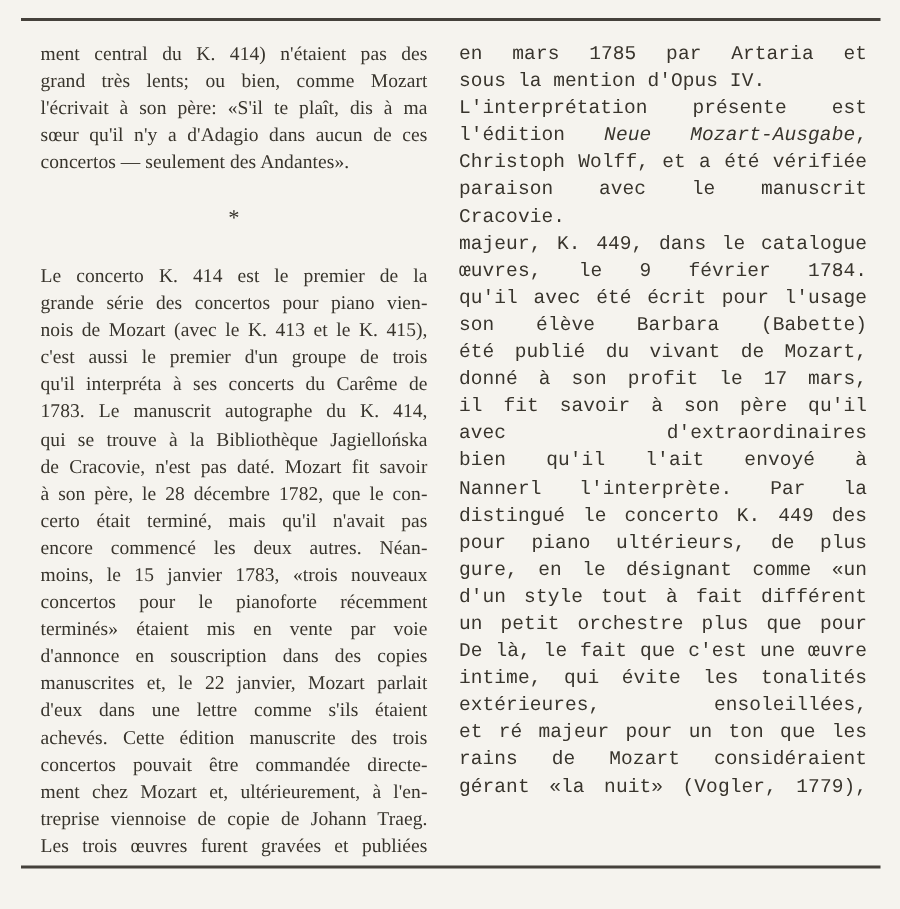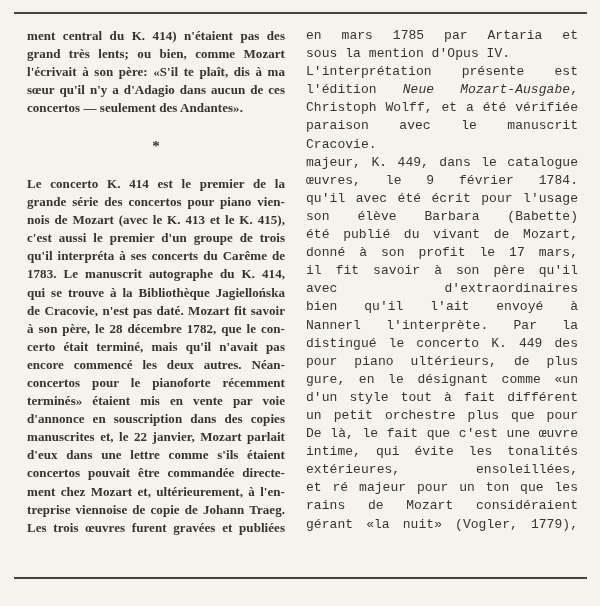--- a/index.html
+++ b/index.html
@@ -34,21 +34,21 @@
     position:absolute;
     left:27px;top:27px;
     width:551px;
     display:flex;
     gap:21px;
   }
   .column{
     font-size:13px;
     letter-spacing:0.05px;
   }
-  .column-left{width:258px;font-weight:bold;}
+  .column-left{width:258px;}
   .column-right{width:272px;font-family:Liberation Mono, monospace;}
   .paragraph{margin:0;}
   .line{
     height:18.1px;
     line-height:18.1px;
     text-align:justify;
     text-align-last:justify;
     overflow:hidden;
   }
   .line.last{
@@ -86,25 +86,27 @@
           <div class="line">grande série des concertos pour piano vien-</div>
           <div class="line">nois de Mozart (avec le K. 413 et le K. 415),</div>
           <div class="line">c'est aussi le premier d'un groupe de trois</div>
           <div class="line">qu'il interpréta à ses concerts du Carême de</div>
           <div class="line">1783. Le manuscrit autographe du K. 414,</div>
           <div class="line">qui se trouve à la Bibliothèque Jagiellońska</div>
           <div class="line">de Cracovie, n'est pas daté. Mozart fit savoir</div>
           <div class="line">à son père, le 28 décembre 1782, que le con-</div>
           <div class="line">certo était terminé, mais qu'il n'avait pas</div>
           <div class="line">encore commencé les deux autres. Néan-</div>
+          <div class="line">moins, le 15 janvier 1783, «trois nouveaux</div>
           <div class="line">concertos pour le pianoforte récemment</div>
           <div class="line">terminés» étaient mis en vente par voie</div>
           <div class="line">d'annonce en souscription dans des copies</div>
           <div class="line">manuscrites et, le 22 janvier, Mozart parlait</div>
           <div class="line">d'eux dans une lettre comme s'ils étaient</div>
+          <div class="line">achevés. Cette édition manuscrite des trois</div>
           <div class="line">concertos pouvait être commandée directe-</div>
           <div class="line">ment chez Mozart et, ultérieurement, à l'en-</div>
           <div class="line">treprise viennoise de copie de Johann Traeg.</div>
           <div class="line">Les trois œuvres furent gravées et publiées</div>
         </div>
       </div>
     <div class="column column-right">
         <div class="paragraph">
           <div class="line">en mars 1785 par Artaria et Compagnie,</div>
           <div class="line last">sous la mention d'Opus IV.</div>

